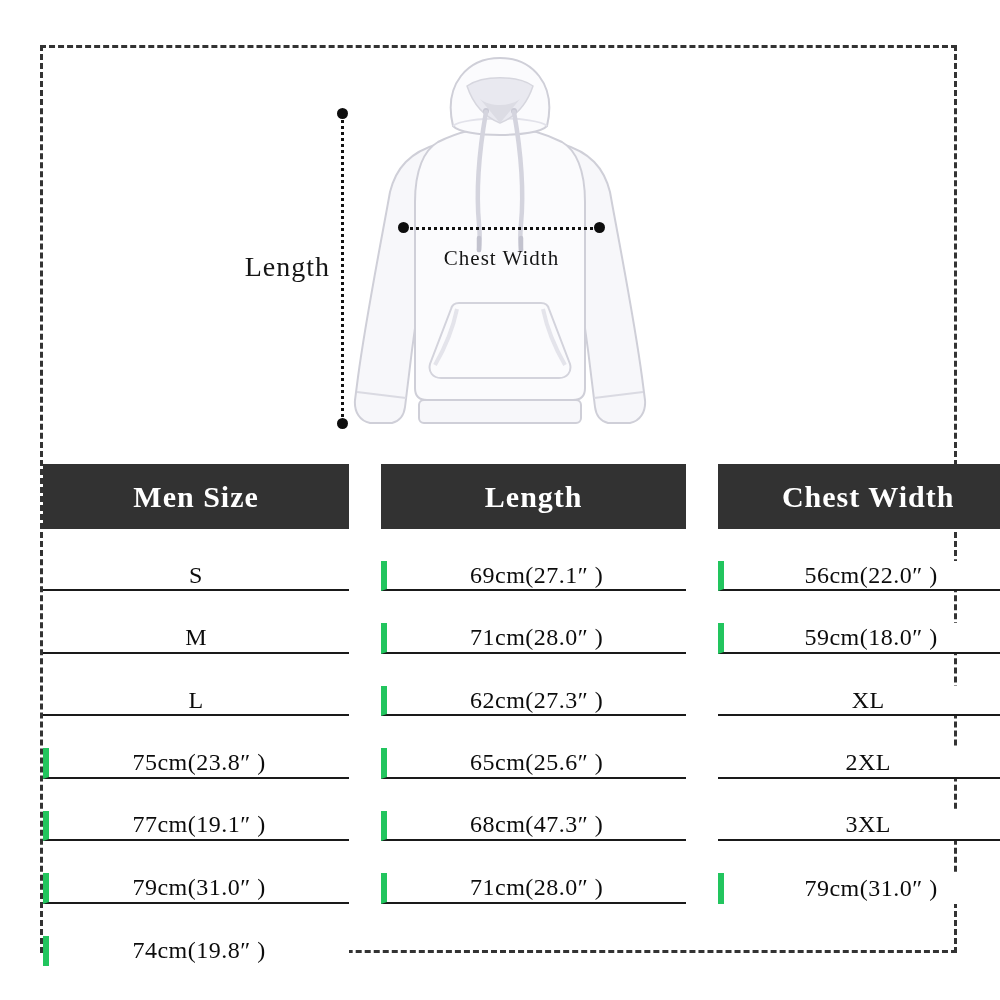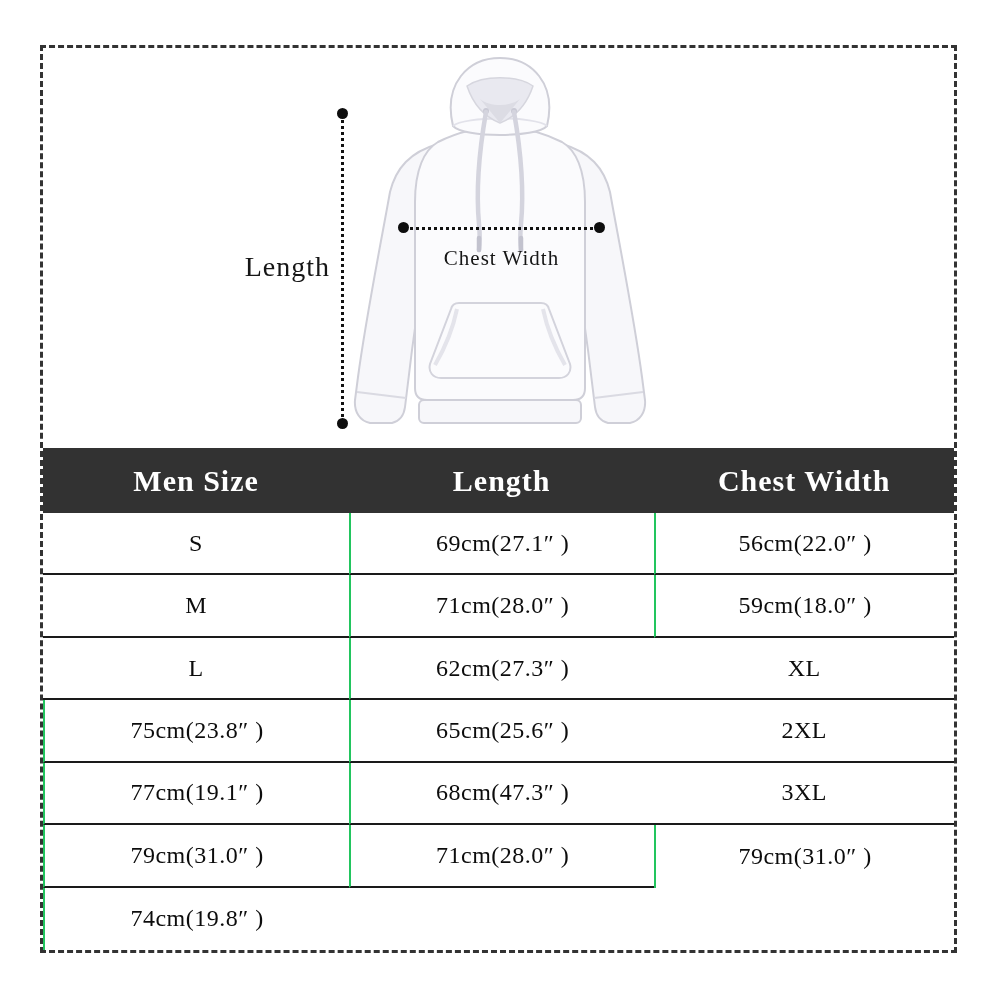--- a/index.html
+++ b/index.html
@@ -74,45 +74,46 @@
     width: 197px;
     text-align: center;
     font-size: 21px;
     color: #161616;
     letter-spacing: 1px;
   }
   
   .size-table {
     position: absolute;
     left: 0;
-    top: 400px;
+    top: 416px;
     width: 100%;
     height: 502px;
     display: grid;
     grid-template-columns: 33.6% 33.5% 32.9%;
     grid-template-rows: 65px repeat(7, 1fr);
+    gap: 32px;
   }
   .cell {
     display: flex;
     align-items: center;
     justify-content: center;
     box-sizing: border-box;
     background: #ffffff;
     color: #0c0c0c;
     font-size: 24px;
     letter-spacing: 0.5px;
   }
   .cell.head {
     background: #323232;
     color: #ffffff;
     font-size: 30px;
     font-weight: bold;
     letter-spacing: 1px;
   }
-  .cell.c2, .cell.c3 { border-left: 2px solid #22c55e; }
+  .cell.c2, .cell.c3 { border-left: 6px solid #22c55e; }
   .cell.head.c2, .cell.head.c3 { border-left: none; }
   .cell.rowline { border-bottom: 2px solid #1a1a1a; }
 </style>
 </head>
 <body>
 
 <div class="frame">
 
   <div class="figure">
 

